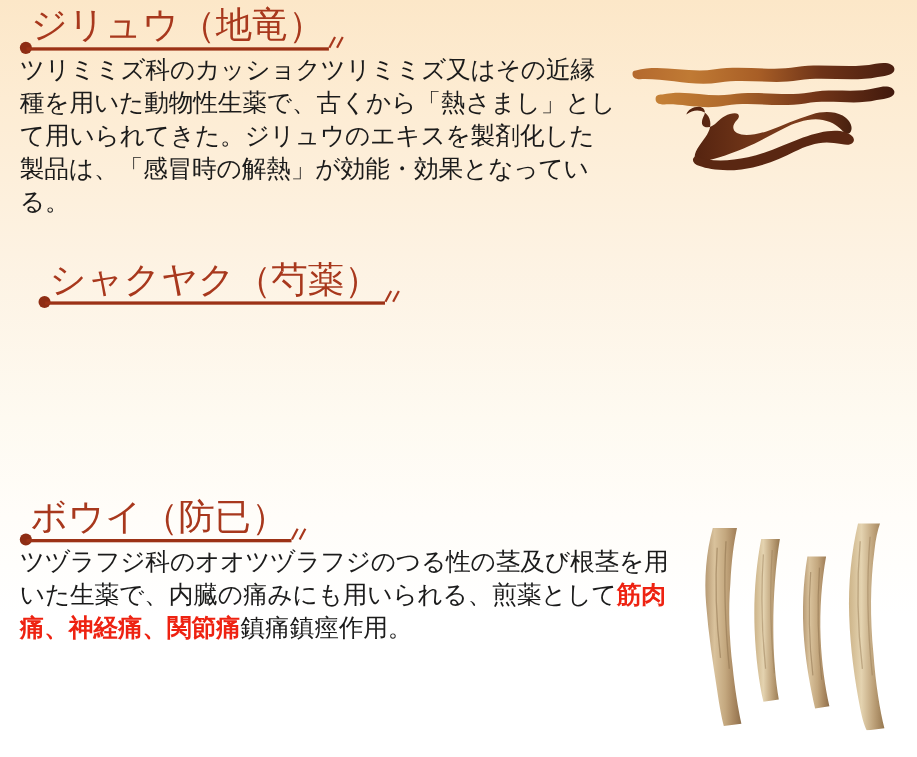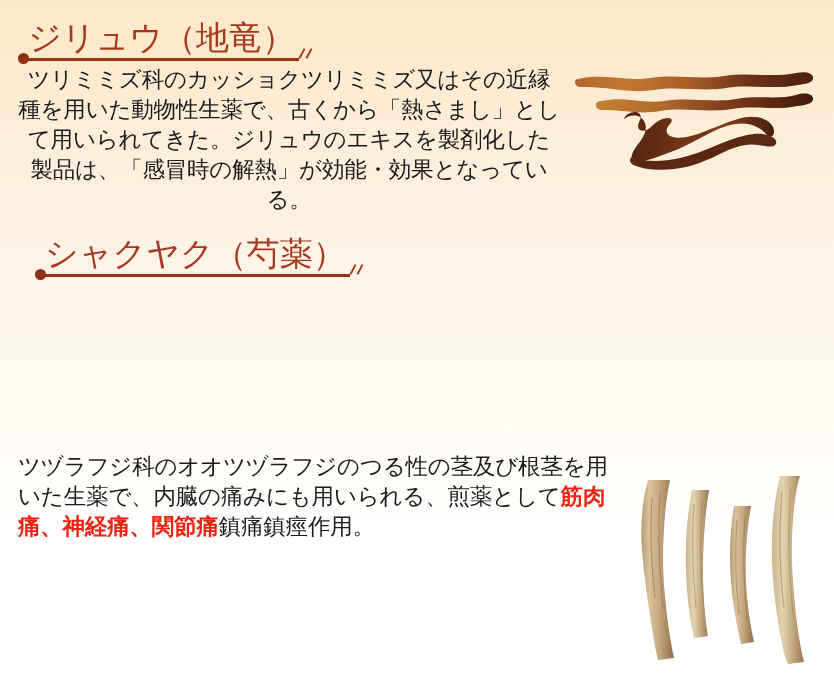--- a/index.html
+++ b/index.html
@@ -28,21 +28,21 @@
         #ffffff 688px);
     overflow: hidden;
   }
 
   
   .section {
     position: absolute;
     left: 0;
     width: 834px;
   }
-  #section-jiryu   { top: 16px; }
+  #section-jiryu   { top: 1px; }
   #section-shakuyaku { top: 232px; padding-left: 17px; }
   #section-boui    { top: 448px; }
 
   
   .heading-wrap {
     position: relative;
     margin-left: 14px;
     display: inline-block;
     padding: 0 0 0 14px;
   }
@@ -94,21 +94,21 @@
 
   
   .body-text {
     margin: 3px 0 0 18px;
     font-family: "DejaVu Sans", "Liberation Sans", sans-serif;
     font-size: 22.5px;
     line-height: 30px;
     color: #1b1b1b;
     letter-spacing: -0.2px;
   }
-  #section-jiryu .body-text { width: 542px; text-align: center; }
+  #section-jiryu .body-text { width: 542px; }
   #section-shakuyaku .body-text { width: 598px; }
   #section-boui .body-text { width: 598px; }
 
   .hl {
     color: #ee2211;
     font-weight: bold;
   }
 
   
   .photo {
@@ -225,19 +225,28 @@
         <path d="M107,52 C105,80 105,112 109,146 M115,48 C113,78 113,112 117,150" stroke="#8a6d49" stroke-width="1.1" fill="none" opacity="0.5"></path>
 
         <path d="M150,8 C144,34 141,62 142,92 C143,122 147,150 152,176 C154,186 156,192 158,196 L174,194 C170,178 166,154 164,126 C161,94 161,62 165,32 C166,22 168,14 170,8 Z" fill="url(#rootG2)"></path>
         <path d="M152,24 C149,58 149,98 154,140 M161,20 C158,56 158,98 163,146" stroke="#9a7d57" stroke-width="1.2" fill="none" opacity="0.5"></path>
       </svg>
     </div>
   </div>
 
   <div class="section" id="section-boui">
 
+    <div class="heading-wrap">
+      <span class="heading-dot"></span>
+      <span class="heading-text">ボウイ（防已）</span>
+      <span class="heading-rule"></span>
+      <span class="heading-ticks" style="left:100%;">
+        <i class="t1"></i>
+          <i class="t2"></i>
+      </span>
+    </div>
 
     <p class="body-text"><span>ツヅラフジ科のオオツヅラフジのつる性の茎及び根茎を用いた生薬で、内臓の痛みにも用いられる、煎薬として</span><span class="hl">筋肉痛、神経痛、関節痛</span><span>鎮痛鎮痙作用。</span></p>
 
     
   </div>
 
 </div>
 
 </body></html>

